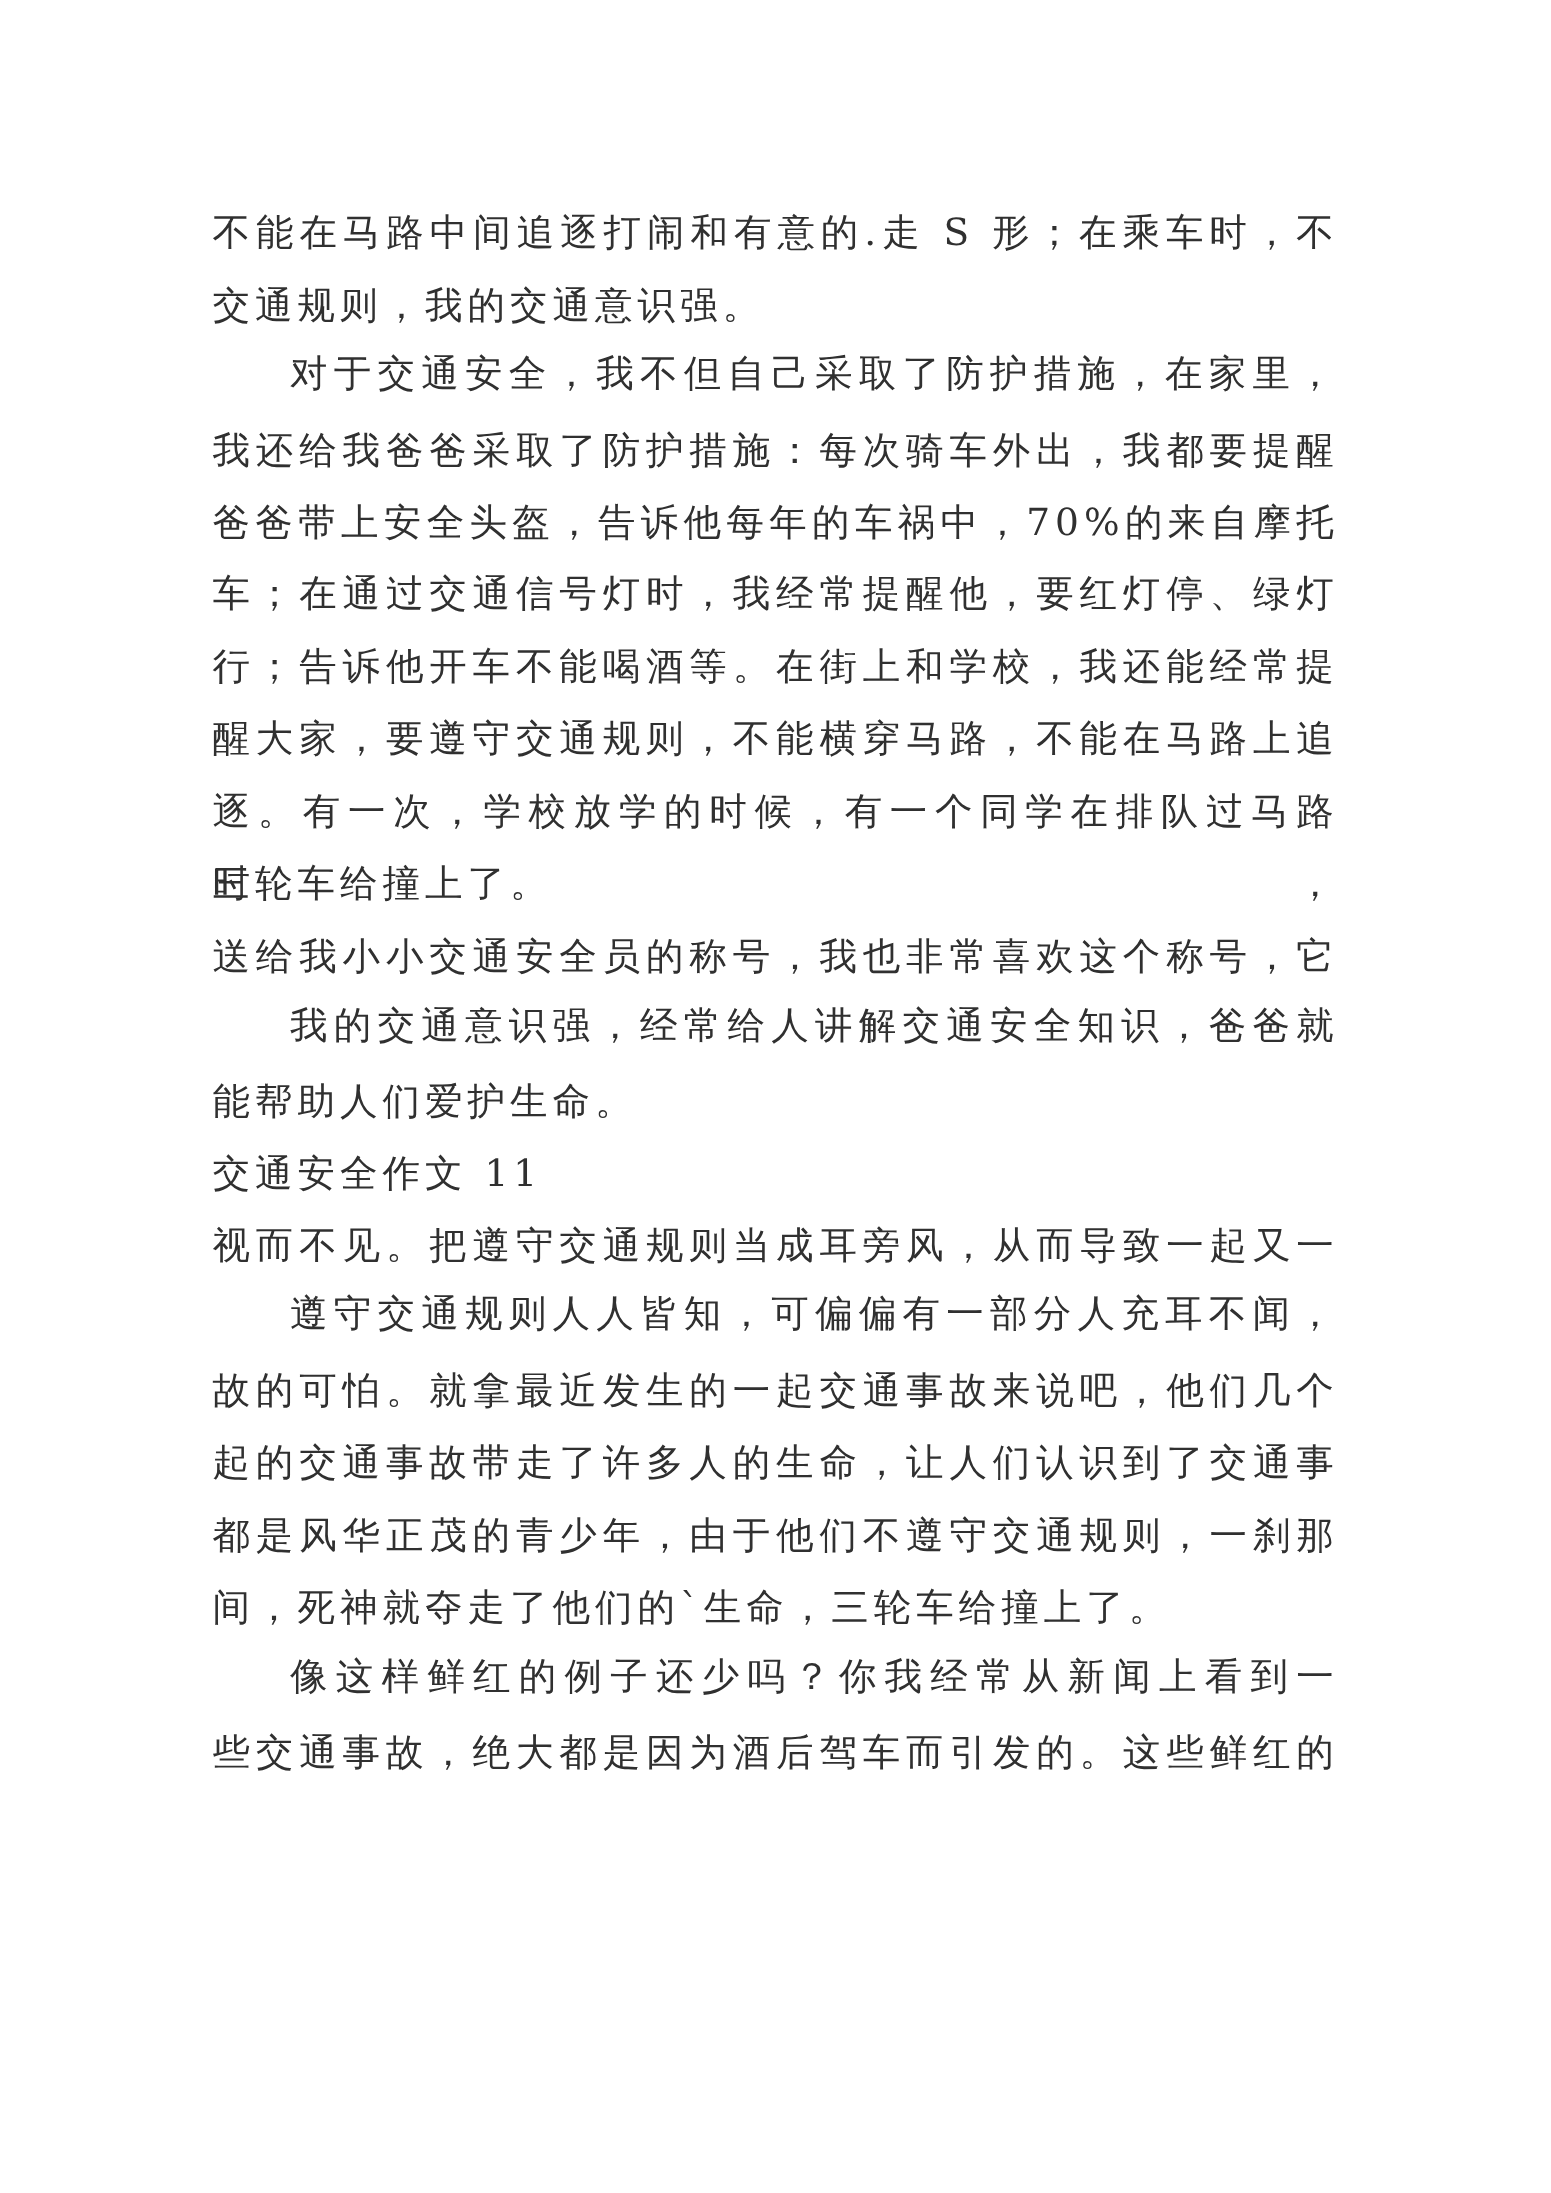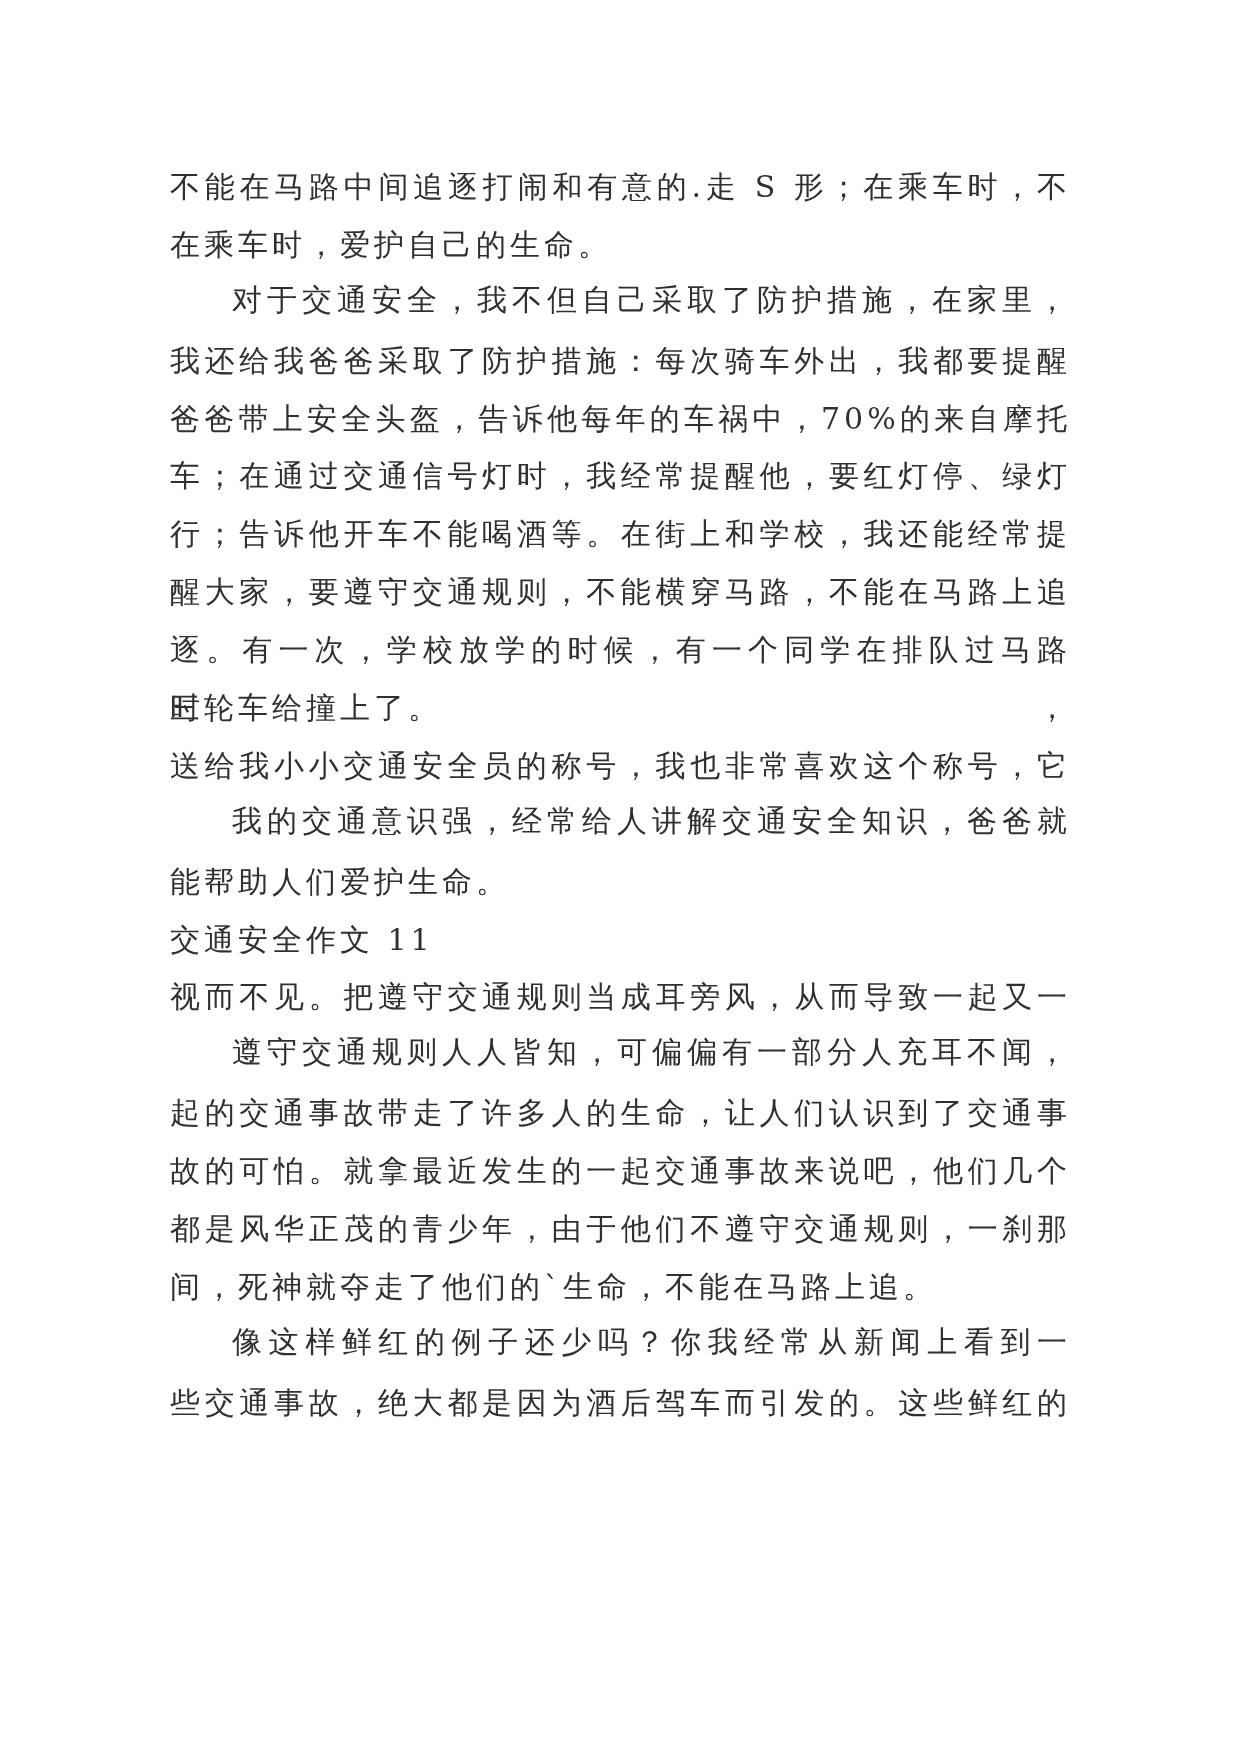--- a/index.html
+++ b/index.html
@@ -36,34 +36,34 @@
   .ind {
     padding-left: 62px;
     font-family: Liberation Mono, monospace;
   }
 </style>
 </head>
 <body>
 
 <div class="doc">
   <div class="ln j">不能在马路中间追逐打闹和有意的.走 S 形；在乘车时，不</div>
-  <div class="ln">在乘车时，爱护自己的生命。</div>
+  <div class="ln">交通规则，我的交通意识强。</div>
   <div class="ln j ind">对于交通安全，我不但自己采取了防护措施，在家里，</div>
   <div class="ln j">我还给我爸爸采取了防护措施：每次骑车外出，我都要提醒</div>
   <div class="ln j">爸爸带上安全头盔，告诉他每年的车祸中，70%的来自摩托</div>
   <div class="ln j">车；在通过交通信号灯时，我经常提醒他，要红灯停、绿灯</div>
   <div class="ln j">行；告诉他开车不能喝酒等。在街上和学校，我还能经常提</div>
   <div class="ln j">醒大家，要遵守交通规则，不能横穿马路，不能在马路上追</div>
   <div class="ln j">逐。有一次，学校放学的时候，有一个同学在排队过马路时，</div>
   <div class="ln">三轮车给撞上了。</div>
   <div class="ln j">送给我小小交通安全员的称号，我也非常喜欢这个称号，它</div>
   <div class="ln j ind">我的交通意识强，经常给人讲解交通安全知识，爸爸就</div>
   <div class="ln">能帮助人们爱护生命。</div>
   <div class="ln">交通安全作文 11</div>
   <div class="ln j">视而不见。把遵守交通规则当成耳旁风，从而导致一起又一</div>
   <div class="ln j ind">遵守交通规则人人皆知，可偏偏有一部分人充耳不闻，</div>
+  <div class="ln j">故的可怕。就拿最近发生的一起交通事故来说吧，他们几个</div>
   <div class="ln j">起的交通事故带走了许多人的生命，让人们认识到了交通事</div>
-  <div class="ln j">故的可怕。就拿最近发生的一起交通事故来说吧，他们几个</div>
   <div class="ln j">都是风华正茂的青少年，由于他们不遵守交通规则，一刹那</div>
-  <div class="ln">间，死神就夺走了他们的`生命，不能在马路上追。</div>
+  <div class="ln">间，死神就夺走了他们的`生命，三轮车给撞上了。</div>
   <div class="ln j ind">像这样鲜红的例子还少吗？你我经常从新闻上看到一</div>
   <div class="ln j">些交通事故，绝大都是因为酒后驾车而引发的。这些鲜红的</div>
 </div>
 
 </body></html>

